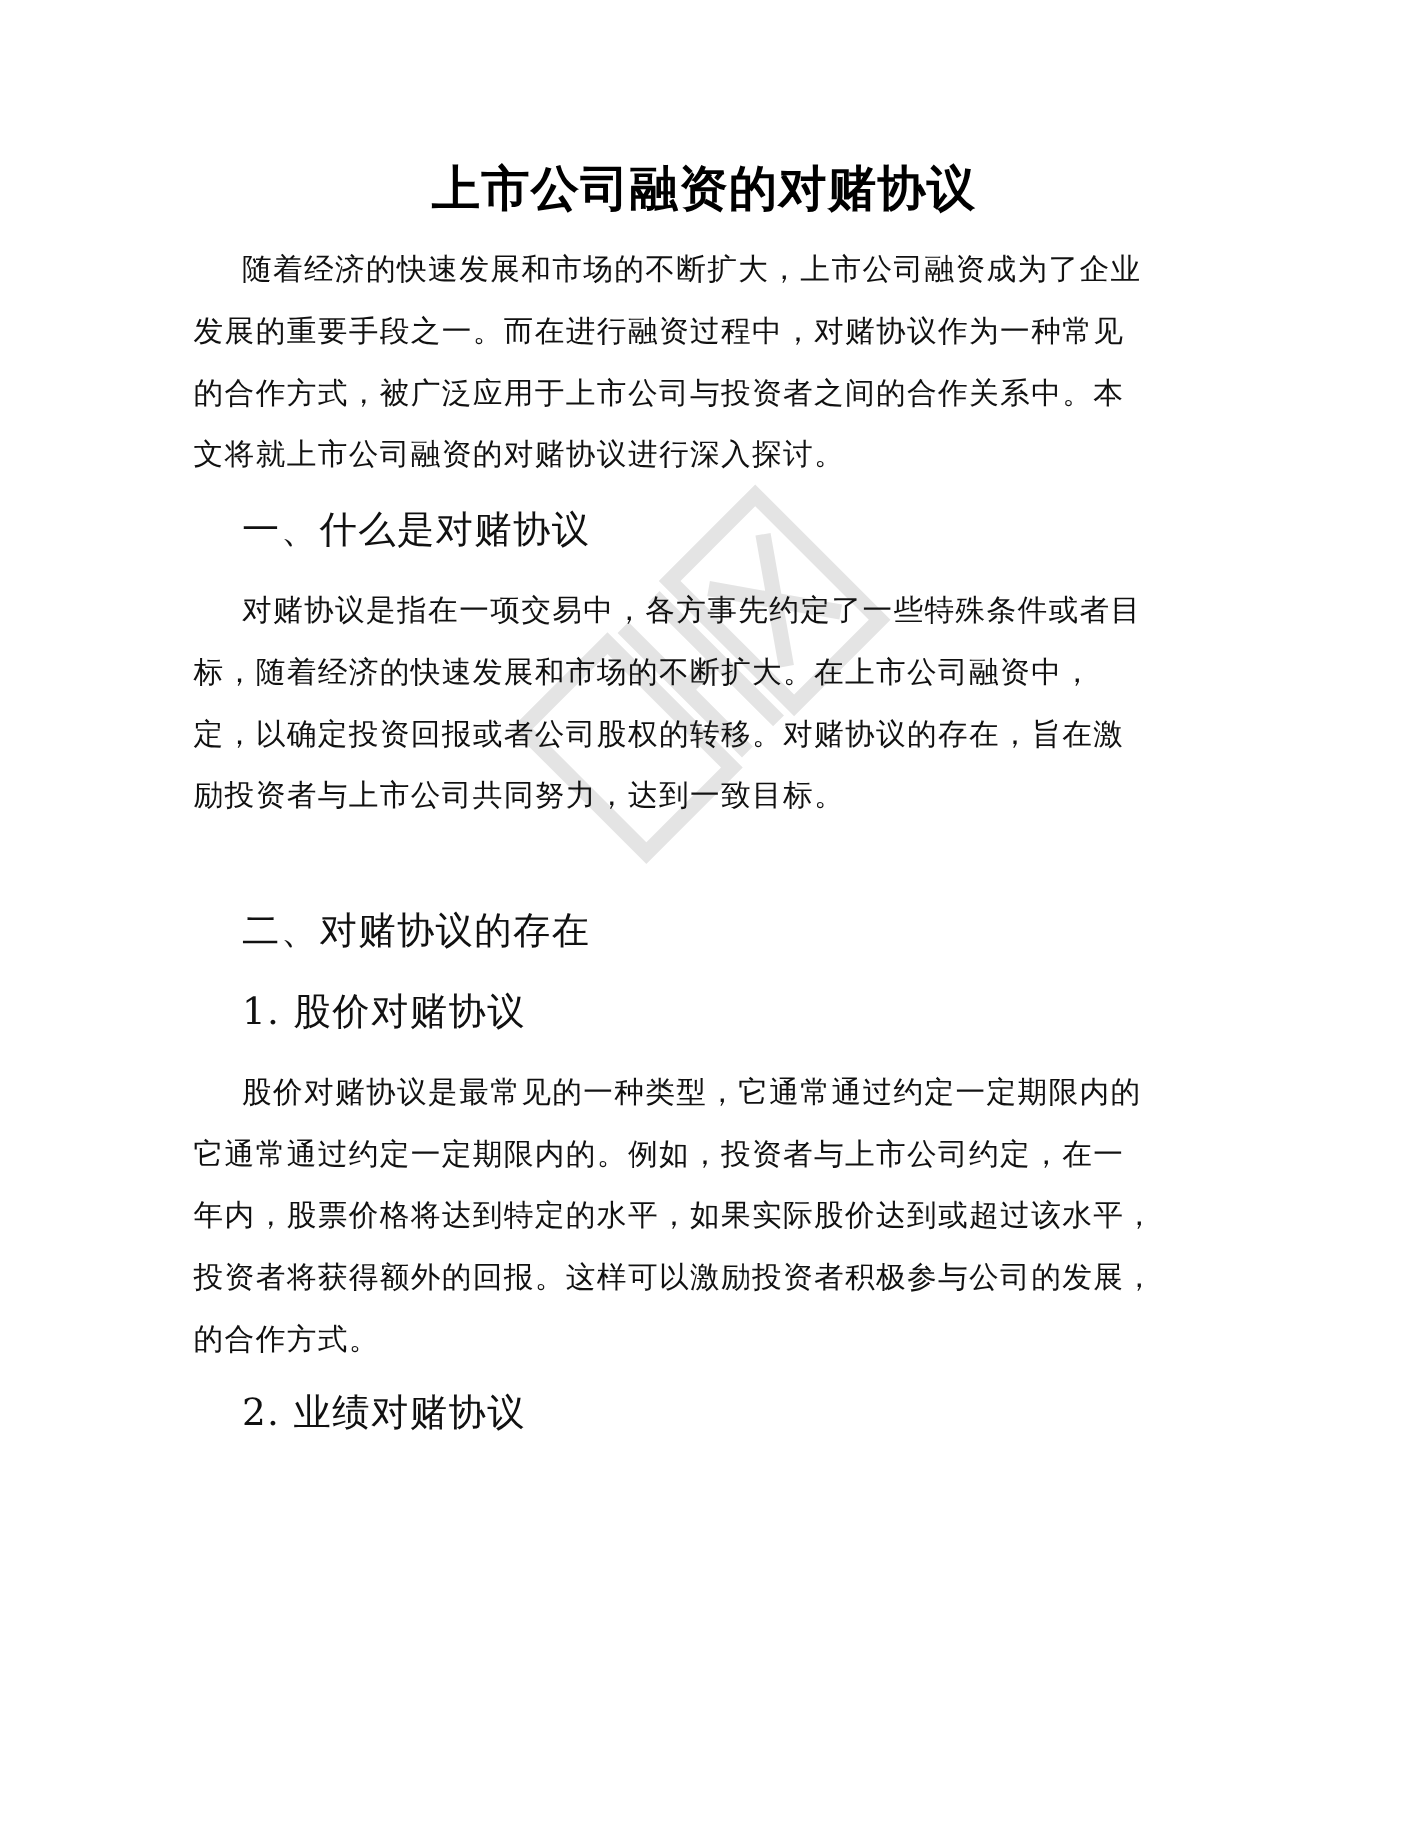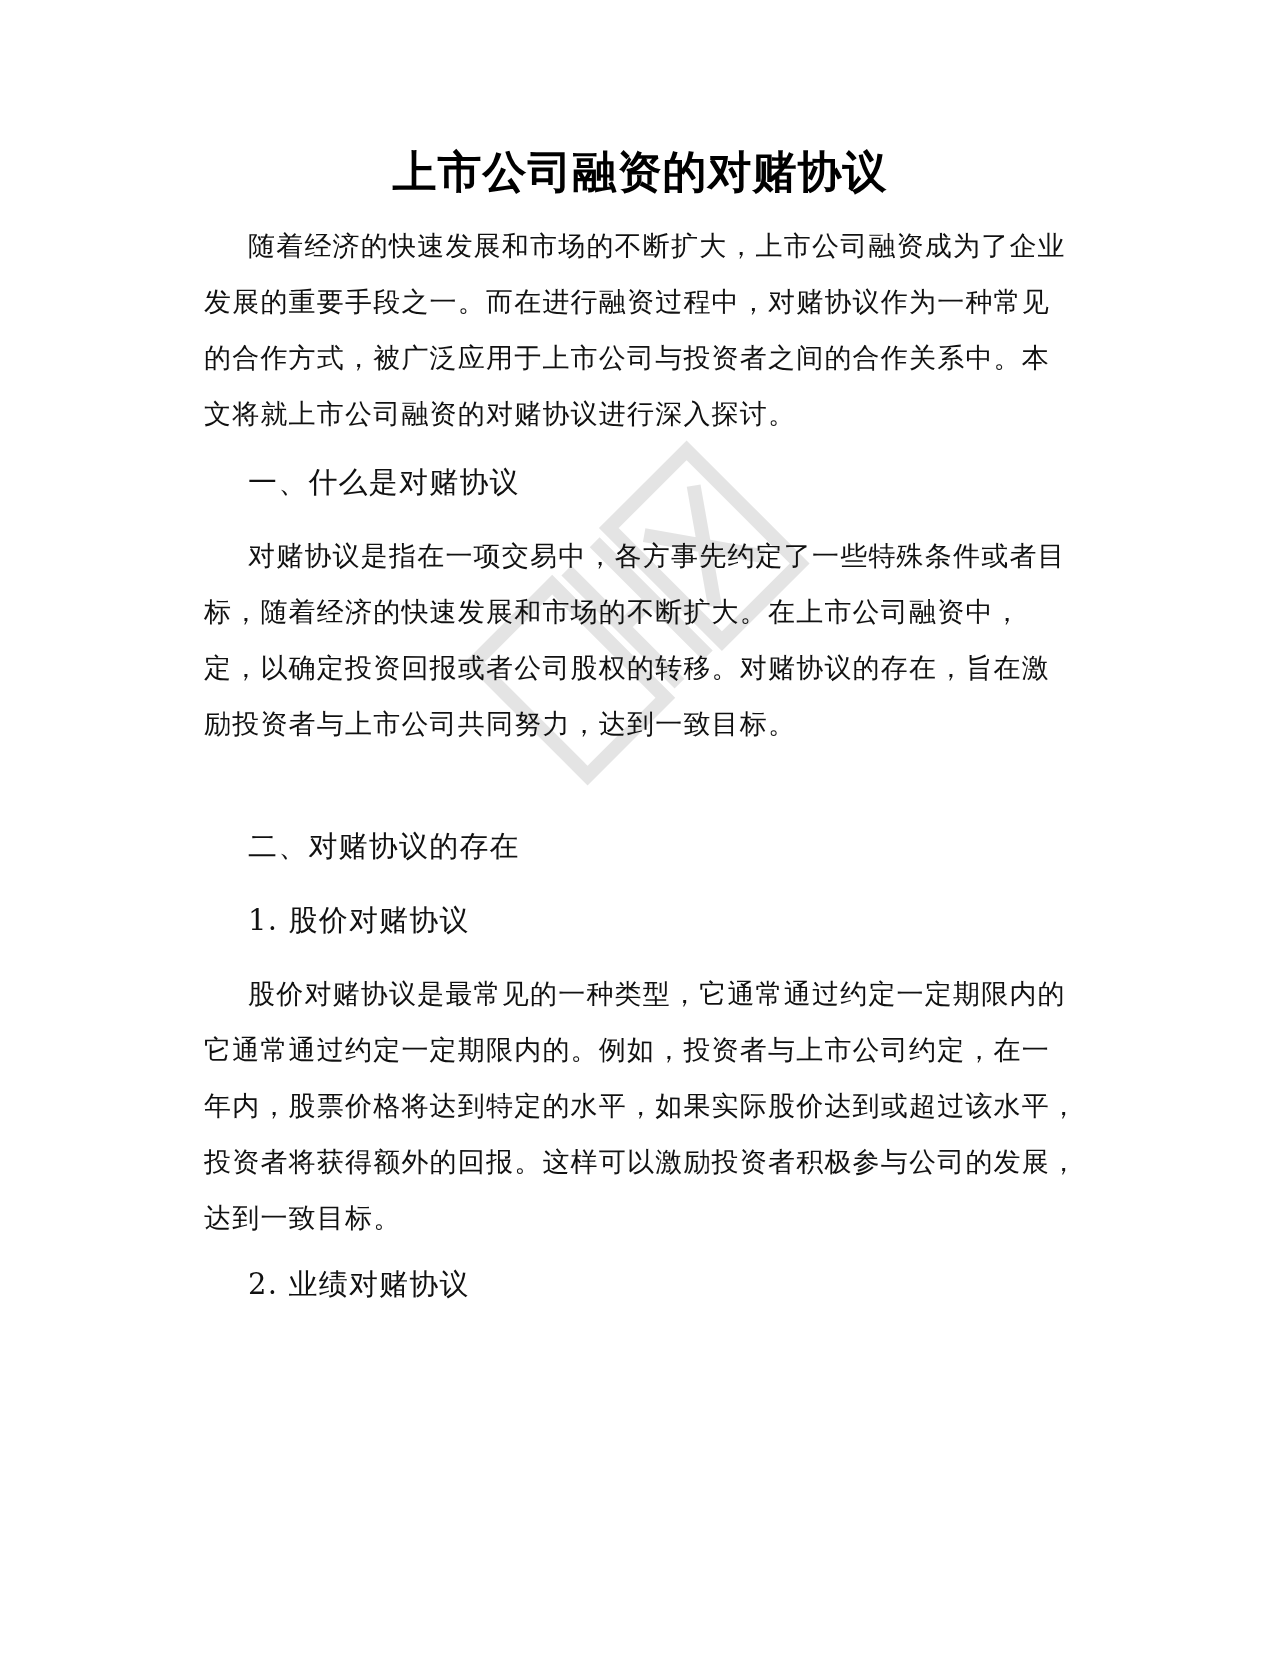--- a/index.html
+++ b/index.html
@@ -7,28 +7,28 @@
     .page {
       position: absolute; left: 0; top: 0; width: 1188px; height: 1656px;
       background: #ffffff; color: #111111;
       font-family: "DejaVu Serif", "Liberation Serif", serif;
     }
     .title {
       position: absolute; left: 0; top: 144px; width: 1280px;
       text-align: center; font-size: 44px; font-weight: bold; letter-spacing: 1px;
       margin: 0; line-height: 56px; color: #000;
     }
-    .block { position: absolute; left: 204px; width: 920px; margin: 0; }
+    .block { position: absolute; left: 176px; width: 920px; margin: 0; }
     .para {
       font-size: 27px; line-height: 56px; letter-spacing: 1.2px; margin: 0;
       text-indent: 0; white-space: nowrap;
     }
     .para .ln { display: block; height: 56px; }
     .para .ln.first { padding-left: 44px; }
-    .heading { font-size: 29px; line-height: 56px; letter-spacing: 1.2px; margin: 0; padding-left: 44px; }
+    .heading { font-size: 34px; line-height: 56px; letter-spacing: 1.2px; margin: 0; padding-left: 44px; }
     .watermark {
       position: absolute; left: 430px; top: 420px; width: 400px; height: 400px;
       pointer-events: none; opacity: 0.10;
     }
   </style>
 </head>
 <body>
 
 <div class="page">
 
@@ -61,18 +61,18 @@
 
   <p class="block heading" style="top:818px;">二、对赌协议的存在</p>
 
   <p class="block heading" style="top:892px;">1. 股价对赌协议</p>
 
   <div class="block para" style="top:966px;">
     <span class="ln first">股价对赌协议是最常见的一种类型，它通常通过约定一定期限内的</span>
     <span class="ln">它通常通过约定一定期限内的。例如，投资者与上市公司约定，在一</span>
     <span class="ln">年内，股票价格将达到特定的水平，如果实际股价达到或超过该水平，</span>
     <span class="ln">投资者将获得额外的回报。这样可以激励投资者积极参与公司的发展，</span>
-    <span class="ln">达到一致目标。</span>
+    <span class="ln">的合作方式。</span>
   </div>
 
   <p class="block heading" style="top:1256px;">2. 业绩对赌协议</p>
 
 </div>
 
 </body></html>

